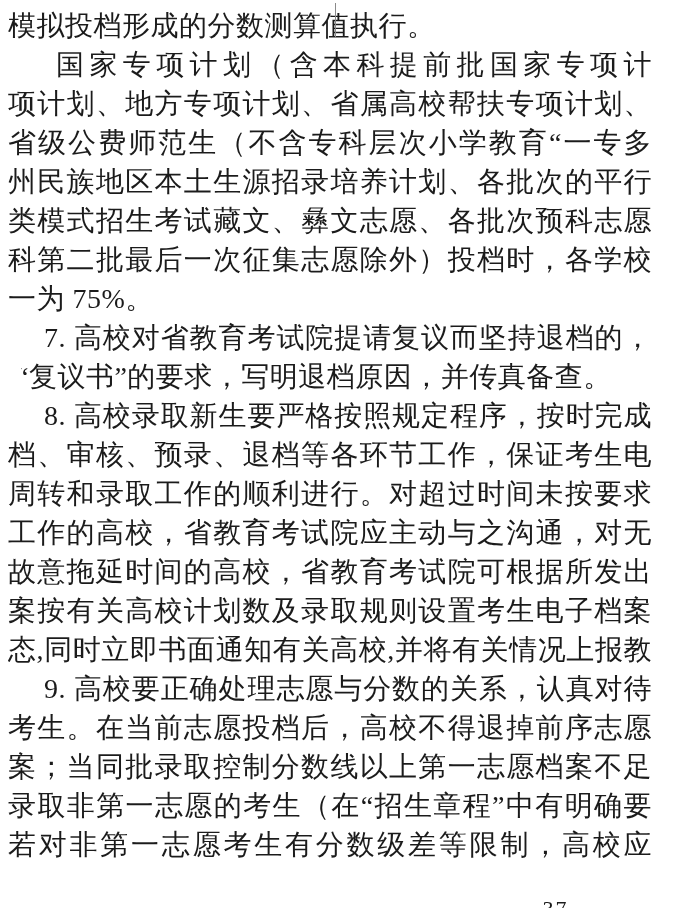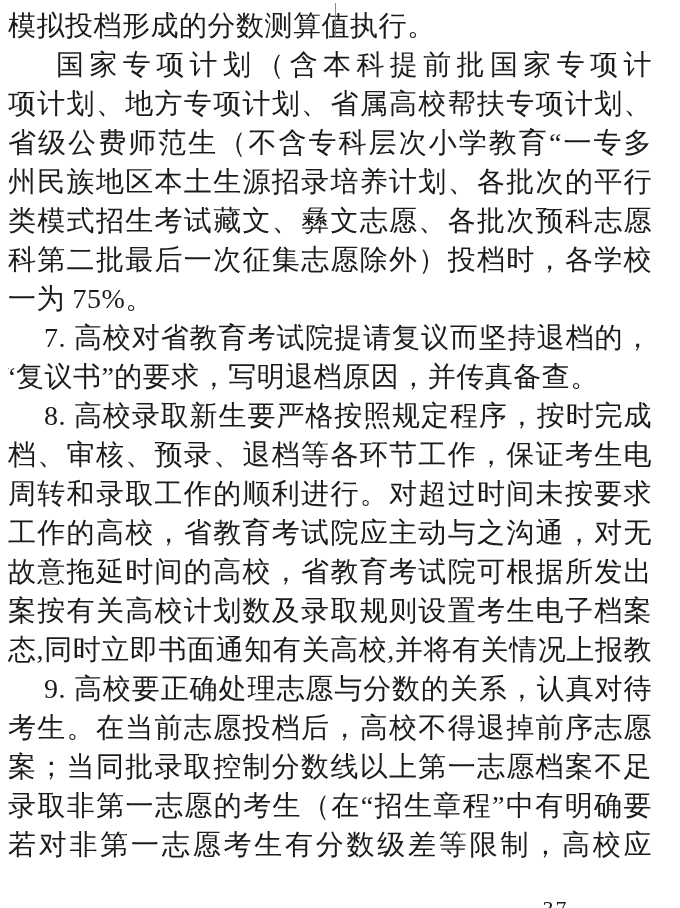--- a/index.html
+++ b/index.html
@@ -36,20 +36,21 @@
     text-align-last: justify;
   }
   .line.indent-para {
     text-indent: 48px;
   }
   .line.indent-num {
     text-indent: 36px;
   }
   .line.hang {
     text-indent: -5px;
+    margin-left: 13px;
   }
   .cursor-mark {
     position: absolute;
     left: 335px;
     top: 3px;
     width: 1px;
     height: 34px;
     background: #8a8a8a;
   }
   .page-number {

